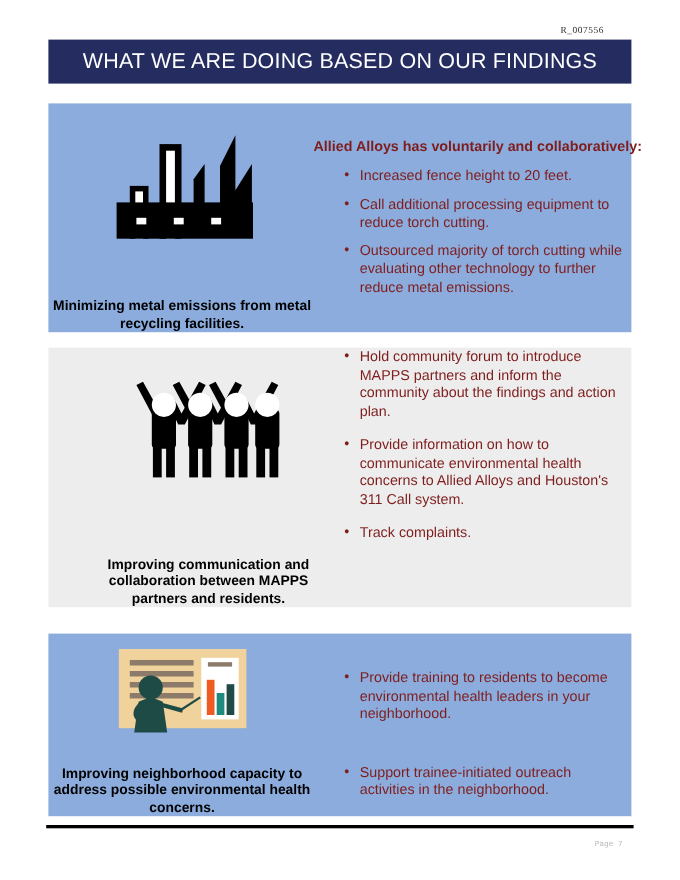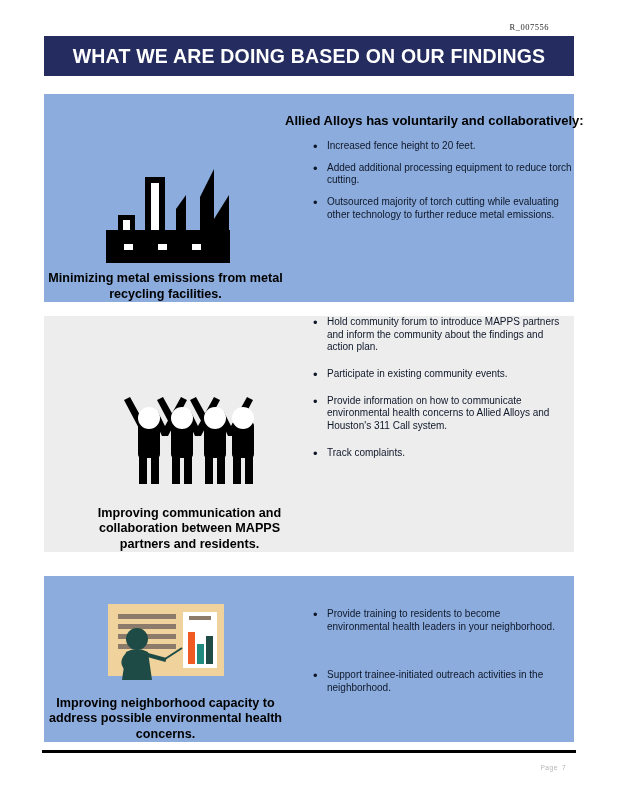--- a/index.html
+++ b/index.html
@@ -35,21 +35,21 @@
     width: 530px;
     height: 40px;
     background: #242c60;
     display: flex;
     align-items: center;
     justify-content: center;
   }
   .title-bar .title-text {
     color: #ffffff;
     font-size: 19.5px;
-    font-weight: bold;
+    font-weight: normal;
     letter-spacing: 0.2px;
     white-space: nowrap;
   }
 
   
   .panel {
     position: absolute;
     left: 44px;
     width: 530px;
     display: flex;
@@ -62,21 +62,21 @@
   #panel-1 { top: 94px;  height: 208px; }
   #panel-2 { top: 316px; height: 236px; }
   #panel-3 { top: 576px; height: 166px; }
 
   .panel-left {
     width: 243px;
     flex: 0 0 243px;
     display: flex;
     flex-direction: column;
     align-items: center;
-    justify-content: flex-end;
+    justify-content: space-between;
     box-sizing: border-box;
   }
   .panel-right {
     flex: 1 1 auto;
     box-sizing: border-box;
     padding-right: 8px;
   }
 
   .icon-wrap {
     display: flex;
@@ -88,35 +88,35 @@
     font-size: 12.6px;
     font-weight: bold;
     line-height: 1.22;
     color: #000;
   }
 
   
   .lead {
     font-size: 13px;
     font-weight: bold;
-    color: #000000;
-    margin: 0 0 6px 0;
+    color: #7f1d1d;
+    margin: 12px 0 6px 0;
     white-space: nowrap;
   }
   ul.bullets {
     margin: 0;
     padding: 0;
     list-style: none;
   }
   ul.bullets li {
     position: relative;
     padding-left: 16px;
-    font-size: 10px;
+    font-size: 13px;
     line-height: 1.27;
-    color: #0f172a;
+    color: #7f1d1d;
     margin-bottom: 9px;
   }
   ul.bullets li:before {
     content: "\2022";
     position: absolute;
     left: 2px;
     top: -1px;
     font-size: 13px;
   }
 
@@ -168,21 +168,21 @@
         <rect x="62" y="87" width="9" height="6" fill="#ffffff"></rect>
         <rect x="96" y="87" width="9" height="6" fill="#ffffff"></rect>
       </svg>
     </div>
     <div class="caption" style="margin-top:2px;">Minimizing metal emissions from metal recycling facilities.</div>
   </div>
   <div class="panel-right" style="padding-top:19px;">
     <p class="lead" style="margin-left:-2px;">Allied Alloys has voluntarily and collaboratively:</p>
     <ul class="bullets" style="margin-top:12px; margin-left:24px;">
       <li>Increased fence height to 20 feet.</li>
-      <li>Added additional processing equipment to reduce torch cutting.</li>
+      <li>Call additional processing equipment to reduce torch cutting.</li>
       <li>Outsourced majority of torch cutting while evaluating other technology to further reduce metal emissions.</li>
     </ul>
   </div>
 </div>
 
 <div class="panel panel-gray" id="panel-2">
   <div class="panel-left" style="padding-top:22px;padding-left:48px;">
     <div class="icon-wrap" style="height:100px;">
       <svg width="148" height="100" viewBox="0 0 148 100" aria-hidden="true">
         <g fill="#000000">
@@ -212,21 +212,20 @@
           <circle cx="99" cy="30" r="11"></circle>
           <circle cx="127" cy="30" r="11"></circle>
         </g>
       </svg>
     </div>
     <div class="caption" style="margin-top:18px;">Improving communication and collaboration between MAPPS partners and residents.</div>
   </div>
   <div class="panel-right" style="">
     <ul class="bullets" style="margin-left:24px;">
       <li style="margin-bottom:14px;">Hold community forum to introduce MAPPS partners and inform the community about the findings and action plan.</li>
-      <li style="margin-bottom:14px;">Participate in existing community events.</li>
       <li style="margin-bottom:14px;">Provide information on how to communicate environmental health concerns to Allied Alloys and Houston's 311 Call system.</li>
       <li>Track complaints.</li>
     </ul>
   </div>
 </div>
 
 <div class="panel panel-blue" id="panel-3">
   <div class="panel-left" style="padding-top:12px;">
     <div class="icon-wrap" style="height:80px;">
       <svg width="124" height="80" viewBox="0 0 124 80" aria-hidden="true">

